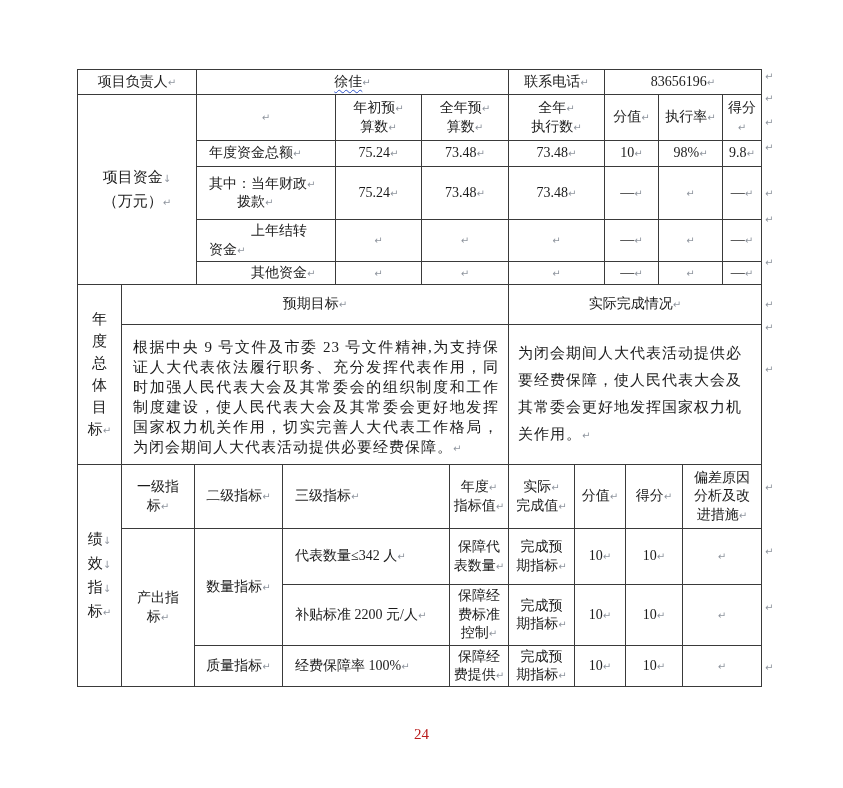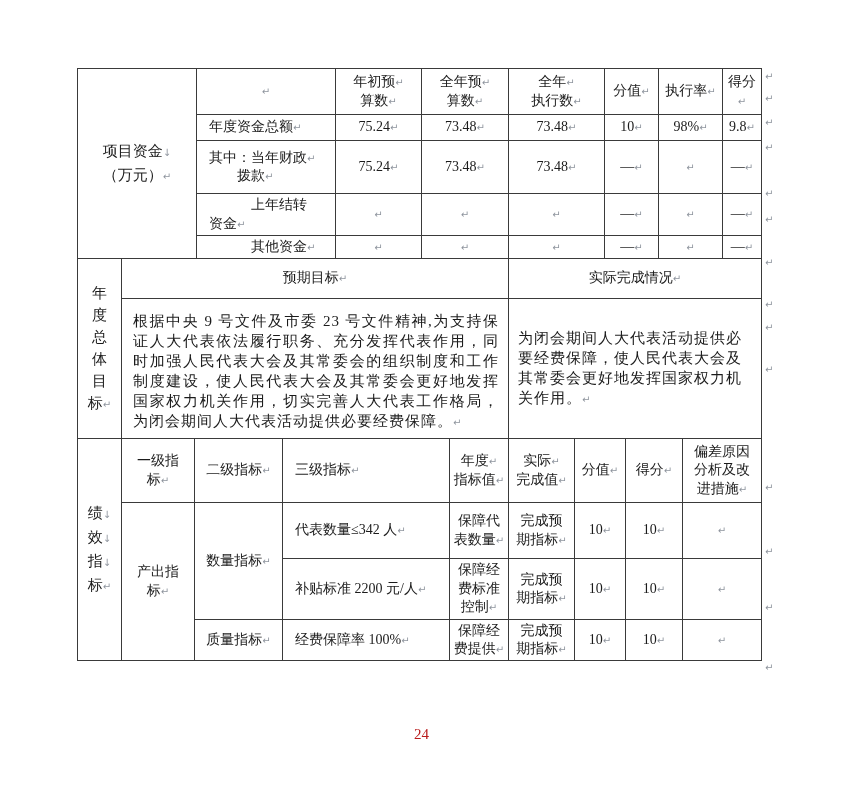--- a/index.html
+++ b/index.html
@@ -19,21 +19,21 @@
   }
   .left { text-align:left; padding-left:12px; }
   .vlabel { font-size:15px; line-height:22px; padding:0; }
   .goal {
     text-align:justify; text-align-last:left;
     padding:12px 9px 5px 11px; font-size:15px; line-height:20px;
     letter-spacing:1px; vertical-align:top;
   }
   .actual {
     text-align:left; padding:4px 6px 4px 9px; font-size:15px;
-    line-height:20px; letter-spacing:1px;
+    line-height:27px; letter-spacing:1px;
   }
   .mk {
     color:#8f959e; font-size:10px;
     font-family:"DejaVu Sans","Liberation Sans",sans-serif;
   }
   .wavy {
     text-decoration-line:underline; text-decoration-style:wavy;
     text-decoration-color:#2f54c9; text-decoration-thickness:1px;
     text-underline-offset:3px;
   }
@@ -53,20 +53,26 @@
   <div class="table-wrap">
 
     <table>
       <colgroup>
           <col style="width:119px">
           <col style="width:312px">
           <col style="width:96px">
           <col style="width:157px">
         </colgroup>
       <tbody>
+      <tr style="height:25px">
+        <td>项目负责人<span class="mk">↵</span></td>
+        <td><span class="wavy">徐佳</span><span class="mk">↵</span></td>
+        <td>联系电话<span class="mk">↵</span></td>
+        <td>83656196<span class="mk">↵</span></td>
+      </tr>
     </tbody>
       </table>
 
     <table>
       <colgroup>
           <col style="width:119px">
           <col style="width:139px">
           <col style="width:86px">
           <col style="width:87px">
           <col style="width:96px">

